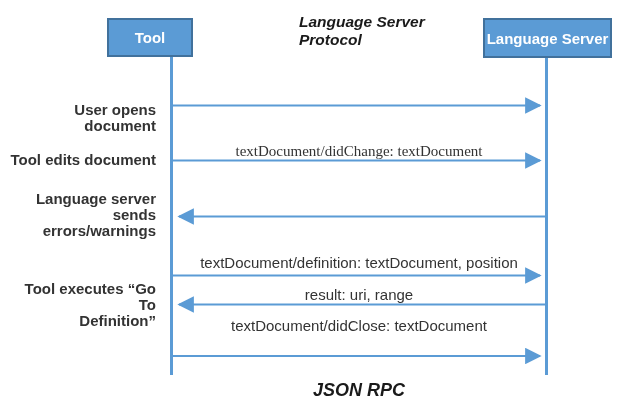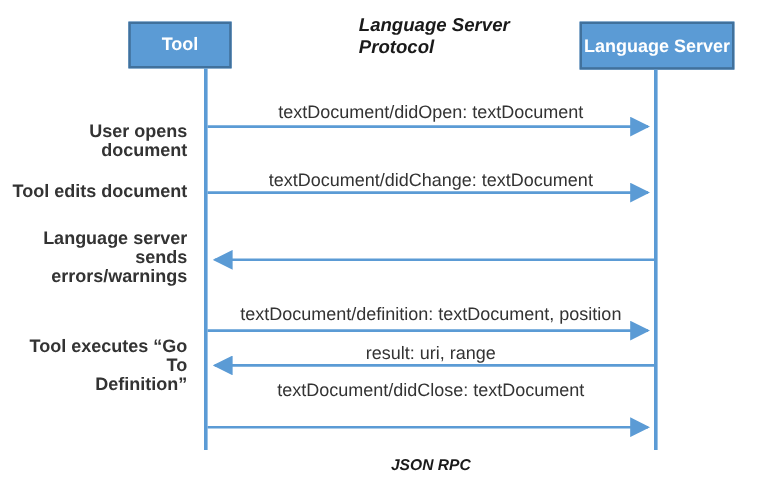--- a/index.html
+++ b/index.html
@@ -27,34 +27,34 @@
   .title{
     position:absolute;left:299px;top:13px;
     font-size:15.5px;line-height:18px;
     font-weight:bold;font-style:italic;
     color:#1a1a1a;
     white-space:pre-line;
   }
   .footer{
     position:absolute;left:175px;top:380px;width:368px;
     text-align:center;
-    font-size:13px;font-weight:bold;font-style:italic;
+    font-size:18px;font-weight:bold;font-style:italic;
     color:#1a1a1a;
   }
   svg.wires{position:absolute;left:0;top:0;}
   .wire{stroke:var(--line-color,#5B9BD5);}
   .arrowhead{fill:var(--line-color,#5B9BD5);}
   .msg{
     position:absolute;left:175px;width:368px;
     text-align:center;
     font-size:15px;line-height:16px;
     color:var(--text-color,#333333);
   }
   .msg1{top:86px;}
-  .msg2{top:143px;}
+  .msg2{top:143px;font-family:Liberation Serif, serif;}
   .msg3{top:196px;}
   .msg4{top:255px;}
   .msg5{top:287px;}
   .msg6{top:318px;text-align:center;}
   .ann{
     position:absolute;left:10px;width:146px;
     text-align:right;
     font-size:15px;line-height:16px;
     color:var(--text-color,#333333);
     white-space:pre-line;
@@ -93,21 +93,20 @@
     <line class="wire" x1="546.5" y1="58" x2="546.5" y2="375" stroke-width="3"></line>
 
     <line class="wire" x1="173" y1="105.5" x2="540" y2="105.5" stroke-width="2.2" marker-end="url(#arrow)"></line>
     <line class="wire" x1="173" y1="160.5" x2="540" y2="160.5" stroke-width="2.2" marker-end="url(#arrow)"></line>
     <line class="wire" x1="545" y1="216.5" x2="179" y2="216.5" stroke-width="2.2" marker-end="url(#arrow)"></line>
     <line class="wire" x1="173" y1="275.5" x2="540" y2="275.5" stroke-width="2.2" marker-end="url(#arrow)"></line>
     <line class="wire" x1="545" y1="304.5" x2="179" y2="304.5" stroke-width="2.2" marker-end="url(#arrow)"></line>
     <line class="wire" x1="173" y1="356" x2="540" y2="356" stroke-width="2.2" marker-end="url(#arrow)"></line>
   </svg>
 
-  <div class="msg msg1">textDocument/didOpen: textDocument</div>
   <div class="msg msg2">textDocument/didChange: textDocument</div>
   <div class="msg msg4">textDocument/definition: textDocument, position</div>
   <div class="msg msg5">result: uri, range</div>
   <div class="msg msg6">textDocument/didClose: textDocument</div>
 
   <div class="ann ann1">User opens document</div>
   <div class="ann ann2">Tool edits document</div>
   <div class="ann ann3">Language server sends
 errors/warnings</div>
   <div class="ann ann4">Tool executes “Go To

